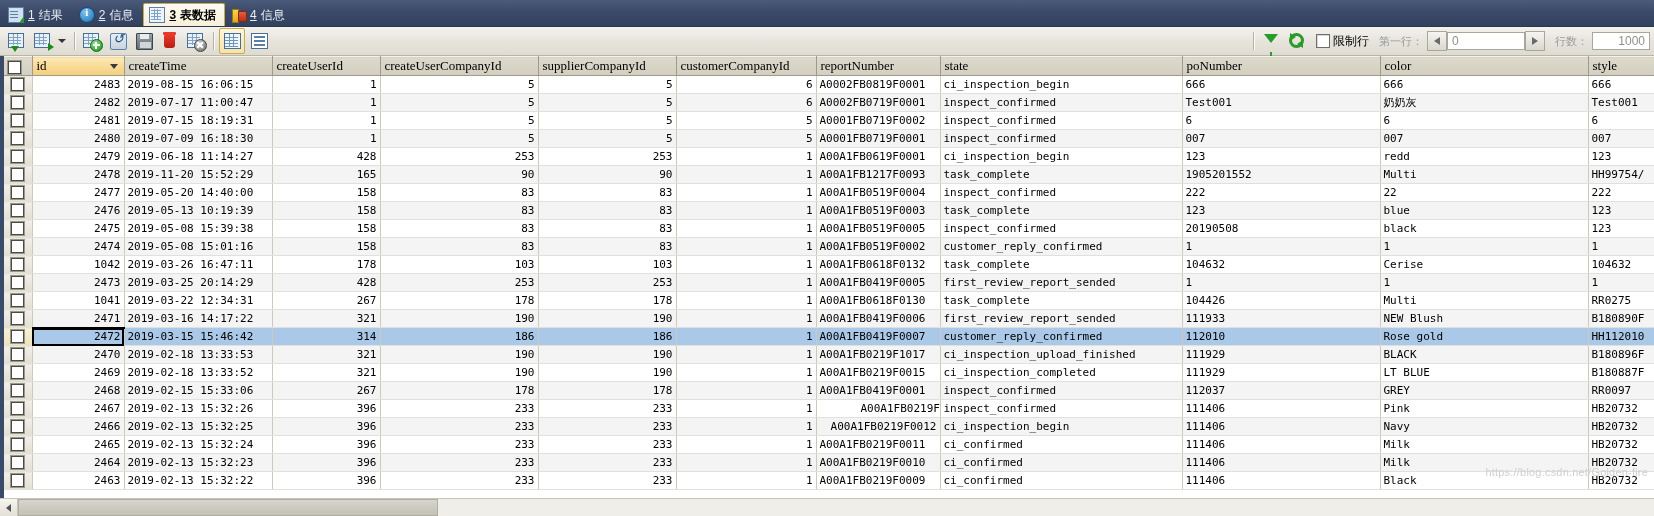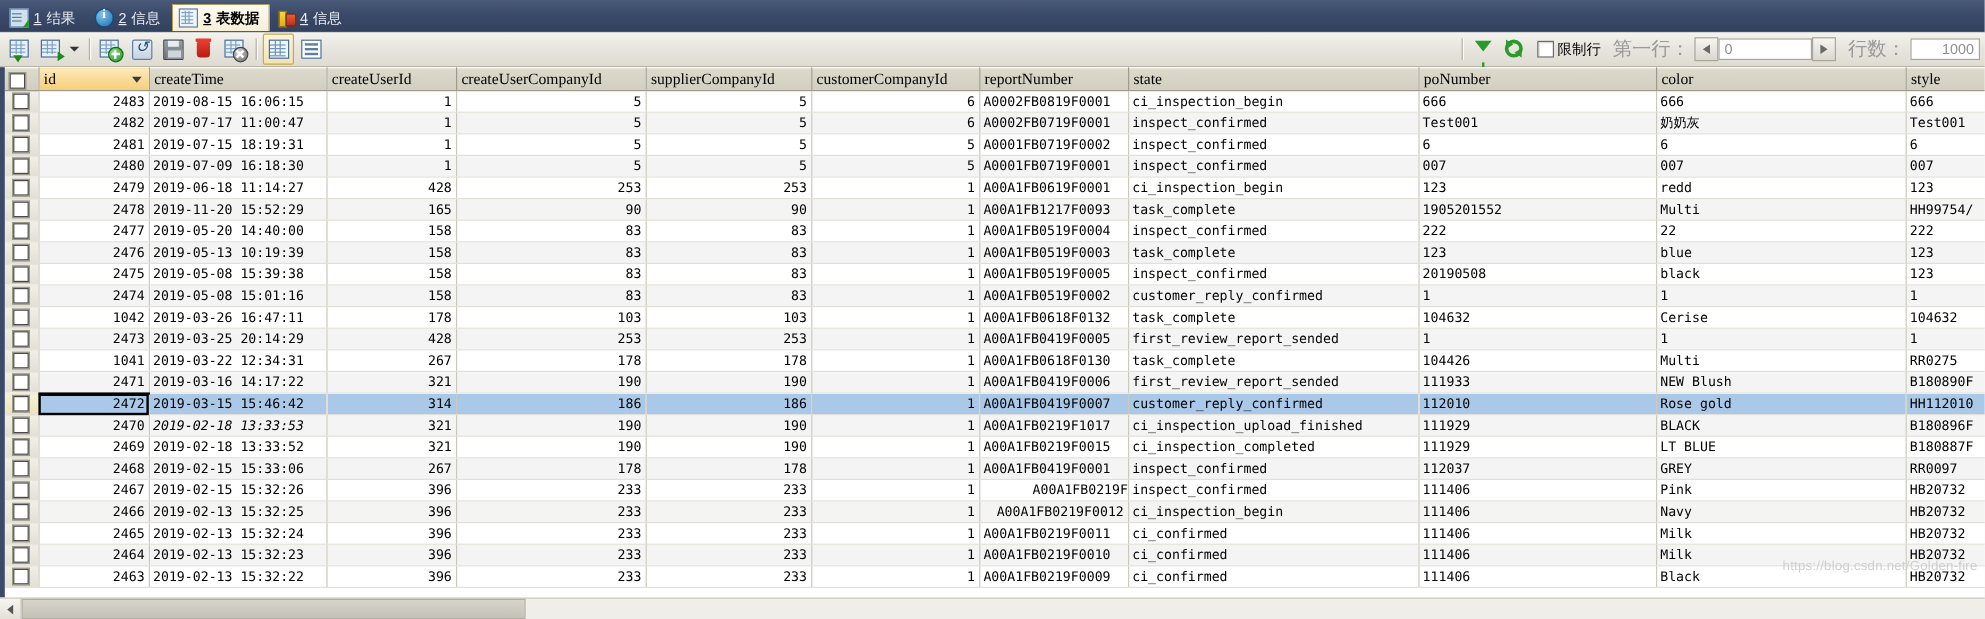--- a/index.html
+++ b/index.html
@@ -130,21 +130,21 @@
   .ic-refresh{position:absolute;left:4px;top:4px;width:15px;height:15px;border-radius:50%;
      border:3px solid #2a9a2a;box-sizing:border-box;}
   .ic-refresh:before{content:"";position:absolute;left:-2px;top:-3px;width:0;height:0;
      border-top:4px solid transparent;border-bottom:4px solid transparent;border-left:6px solid #2a9a2a;}
   .ic-refresh:after{content:"";position:absolute;right:-2px;bottom:-3px;width:0;height:0;
      border-top:4px solid transparent;border-bottom:4px solid transparent;border-right:6px solid #2a9a2a;}
 
   .limit-wrap{display:flex;align-items:center;gap:3px;margin-left:6px;}
   .chk{width:12px;height:12px;background:#fff;border:1px solid #6d6d6d;box-shadow:inset 1px 1px 0 #d8d8d8;}
   .lbl-dark{color:#000;font-size:12px;}
-  .lbl-gray{color:#9a9a9a;font-size:16px;margin-left:10px;}
+  .lbl-gray{color:#9a9a9a;font-size:11px;margin-left:10px;}
   .spin{display:flex;align-items:center;margin-left:4px;}
   .spbtn{width:18px;height:18px;background:linear-gradient(to bottom,#f6f5f1,#d9d7ce);
      border:1px solid #a9a69a;display:flex;align-items:center;justify-content:center;}
   .spbtn i{width:0;height:0;display:block;}
   .spbtn.l i{border-top:4px solid transparent;border-bottom:4px solid transparent;border-right:6px solid #6a6a6a;}
   .spbtn.r i{border-top:4px solid transparent;border-bottom:4px solid transparent;border-left:6px solid #6a6a6a;}
   .spfield{width:78px;height:18px;background:#fff;border:1px solid #a9a69a;
      display:flex;align-items:center;padding-left:4px;color:#8f8f8f;font-size:12px;box-sizing:border-box;}
   .numfield{width:58px;height:18px;background:#fff;border:1px solid #a9a69a;
      display:flex;align-items:center;justify-content:flex-end;padding-right:4px;color:#8f8f8f;font-size:12px;
@@ -541,21 +541,21 @@
               <td class="num" style="width: 140px;">1</td>
               <td style="width: 124px;">A00A1FB0419F0007</td>
               <td style="width: 242px;">customer_reply_confirmed</td>
               <td style="width: 198px;">112010</td>
               <td style="width: 208px;">Rose gold</td>
               <td style="width: 100px;">HH112010</td>
             </tr>
             <tr class="r-even">
               <td class="rowhdr"><span class="cbx"></span></td>
               <td class="num id" style="width: 92px;">2470</td>
-              <td style="width: 148px; font-style: italic;">2019-02-18 13:33:53</td>
+              <td style="width: 148px;">2019-02-18 13:33:53</td>
               <td class="num" style="width: 108px;">321</td>
               <td class="num" style="width: 158px;">190</td>
               <td class="num" style="width: 138px;">190</td>
               <td class="num" style="width: 140px;">1</td>
               <td style="width: 124px;">A00A1FB0219F1017</td>
               <td style="width: 242px;">ci_inspection_upload_finished</td>
               <td style="width: 198px;">111929</td>
               <td style="width: 208px;">BLACK</td>
               <td style="width: 100px;">B180896F</td>
             </tr>
@@ -583,21 +583,21 @@
               <td class="num" style="width: 140px;">1</td>
               <td style="width: 124px;">A00A1FB0419F0001</td>
               <td style="width: 242px;">inspect_confirmed</td>
               <td style="width: 198px;">112037</td>
               <td style="width: 208px;">GREY</td>
               <td style="width: 100px;">RR0097</td>
             </tr>
             <tr class="r-odd">
               <td class="rowhdr"><span class="cbx"></span></td>
               <td class="num id" style="width: 92px;">2467</td>
-              <td style="width: 148px;">2019-02-15 15:32:26</td>
+              <td style="width: 148px;">2019-02-13 15:32:26</td>
               <td class="num" style="width: 108px;">396</td>
               <td class="num" style="width: 158px;">233</td>
               <td class="num" style="width: 138px;">233</td>
               <td class="num" style="width: 140px;">1</td>
               <td style="width: 124px; padding-left: 44px;">A00A1FB0219F0013</td>
               <td style="width: 242px;">inspect_confirmed</td>
               <td style="width: 198px;">111406</td>
               <td style="width: 208px;">Pink</td>
               <td style="width: 100px;">HB20732</td>
             </tr>

